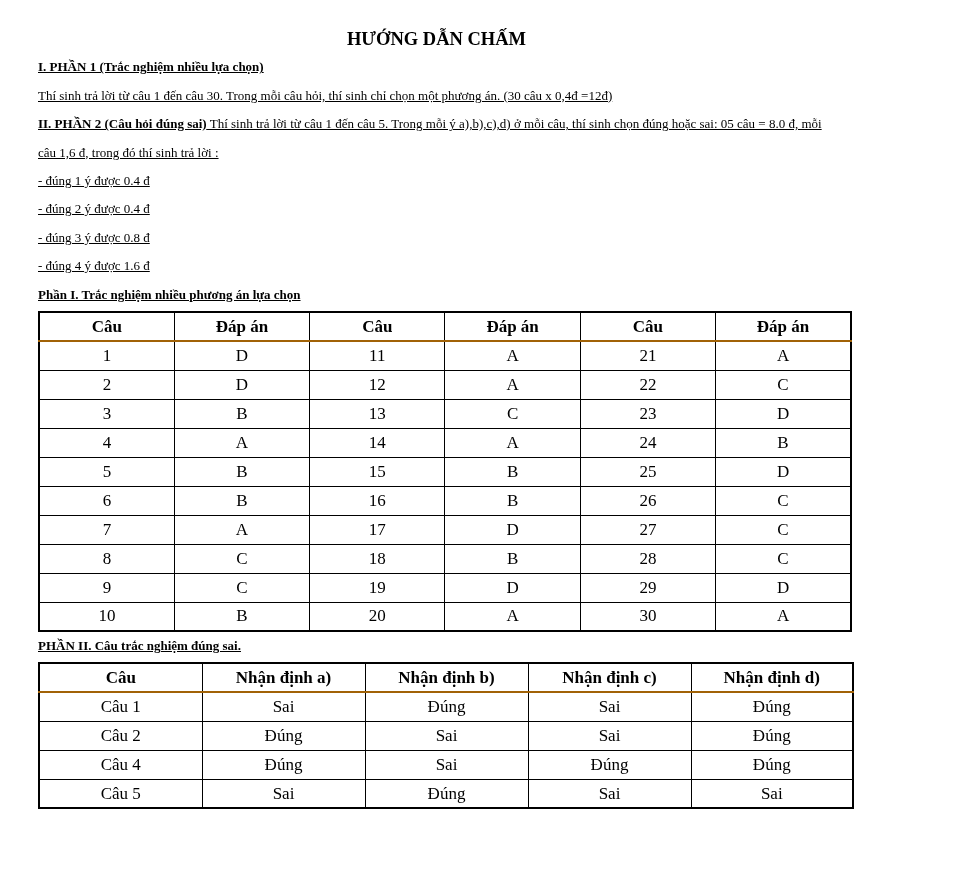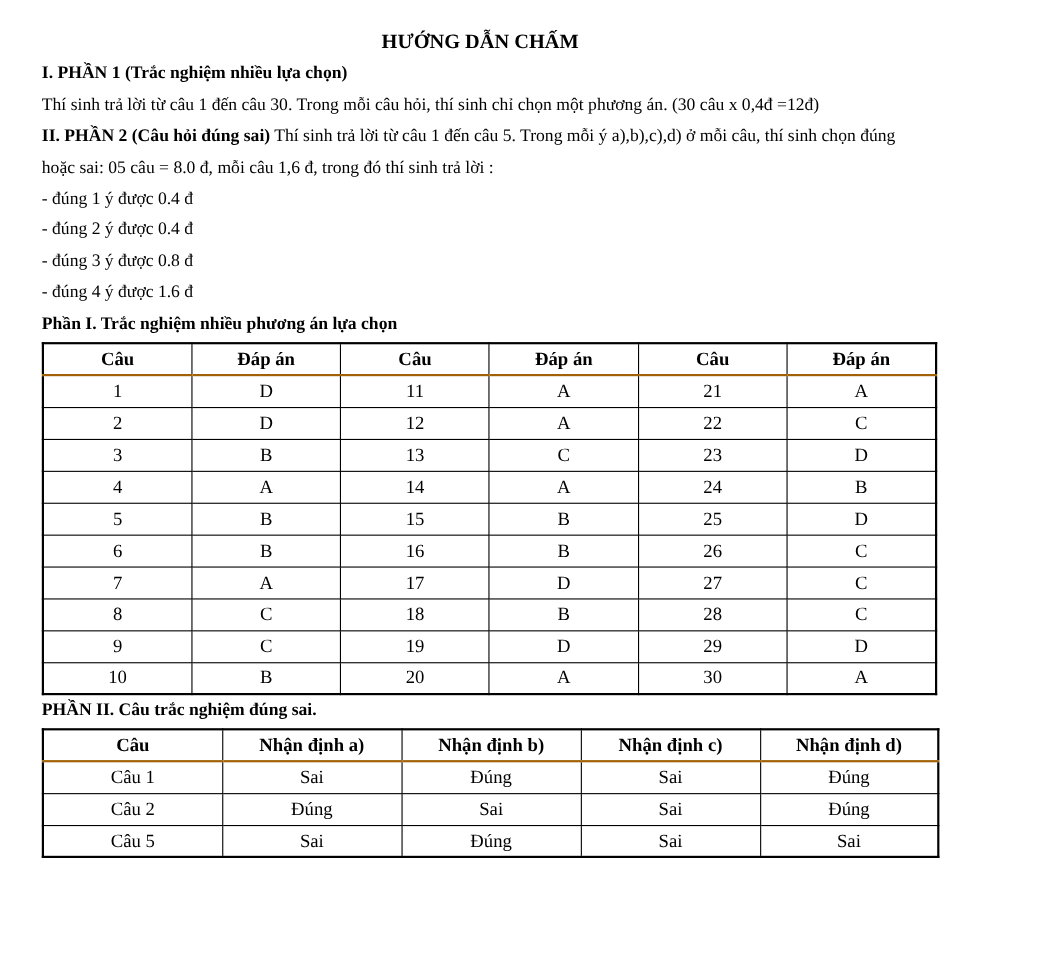--- a/index.html
+++ b/index.html
@@ -15,22 +15,23 @@
     padding: 25px 35px 0 38px;
     width: 870px;
   }
   .doc-title {
     text-align: center;
     font-weight: bold;
     font-size: 18.5px;
     line-height: 28.4px;
   }
   p.line {
-    font-size: 16px;
+    font-size: 13px;
     line-height: 28.4px;
+    text-decoration: underline;
   }
   .bold { font-weight: bold; }
   table.tbl {
     border-collapse: collapse;
     table-layout: fixed;
     width: 814px;
     margin-top: 2px;
     font-size: 17px;
   }
   table.tbl th, table.tbl td {
@@ -197,20 +198,27 @@
           <td>Đúng</td>
         </tr>
         <tr>
           <td class="row-label">Câu 2</td>
           <td>Đúng</td>
           <td>Sai</td>
           <td>Sai</td>
           <td>Đúng</td>
         </tr>
         <tr>
+          <td class="row-label">Câu 4</td>
+          <td>Đúng</td>
+          <td>Sai</td>
+          <td>Đúng</td>
+          <td>Đúng</td>
+        </tr>
+        <tr>
           <td class="row-label">Câu 5</td>
           <td>Sai</td>
           <td>Đúng</td>
           <td>Sai</td>
           <td>Sai</td>
         </tr>
       </tbody>
   </table>
 
 </div>

